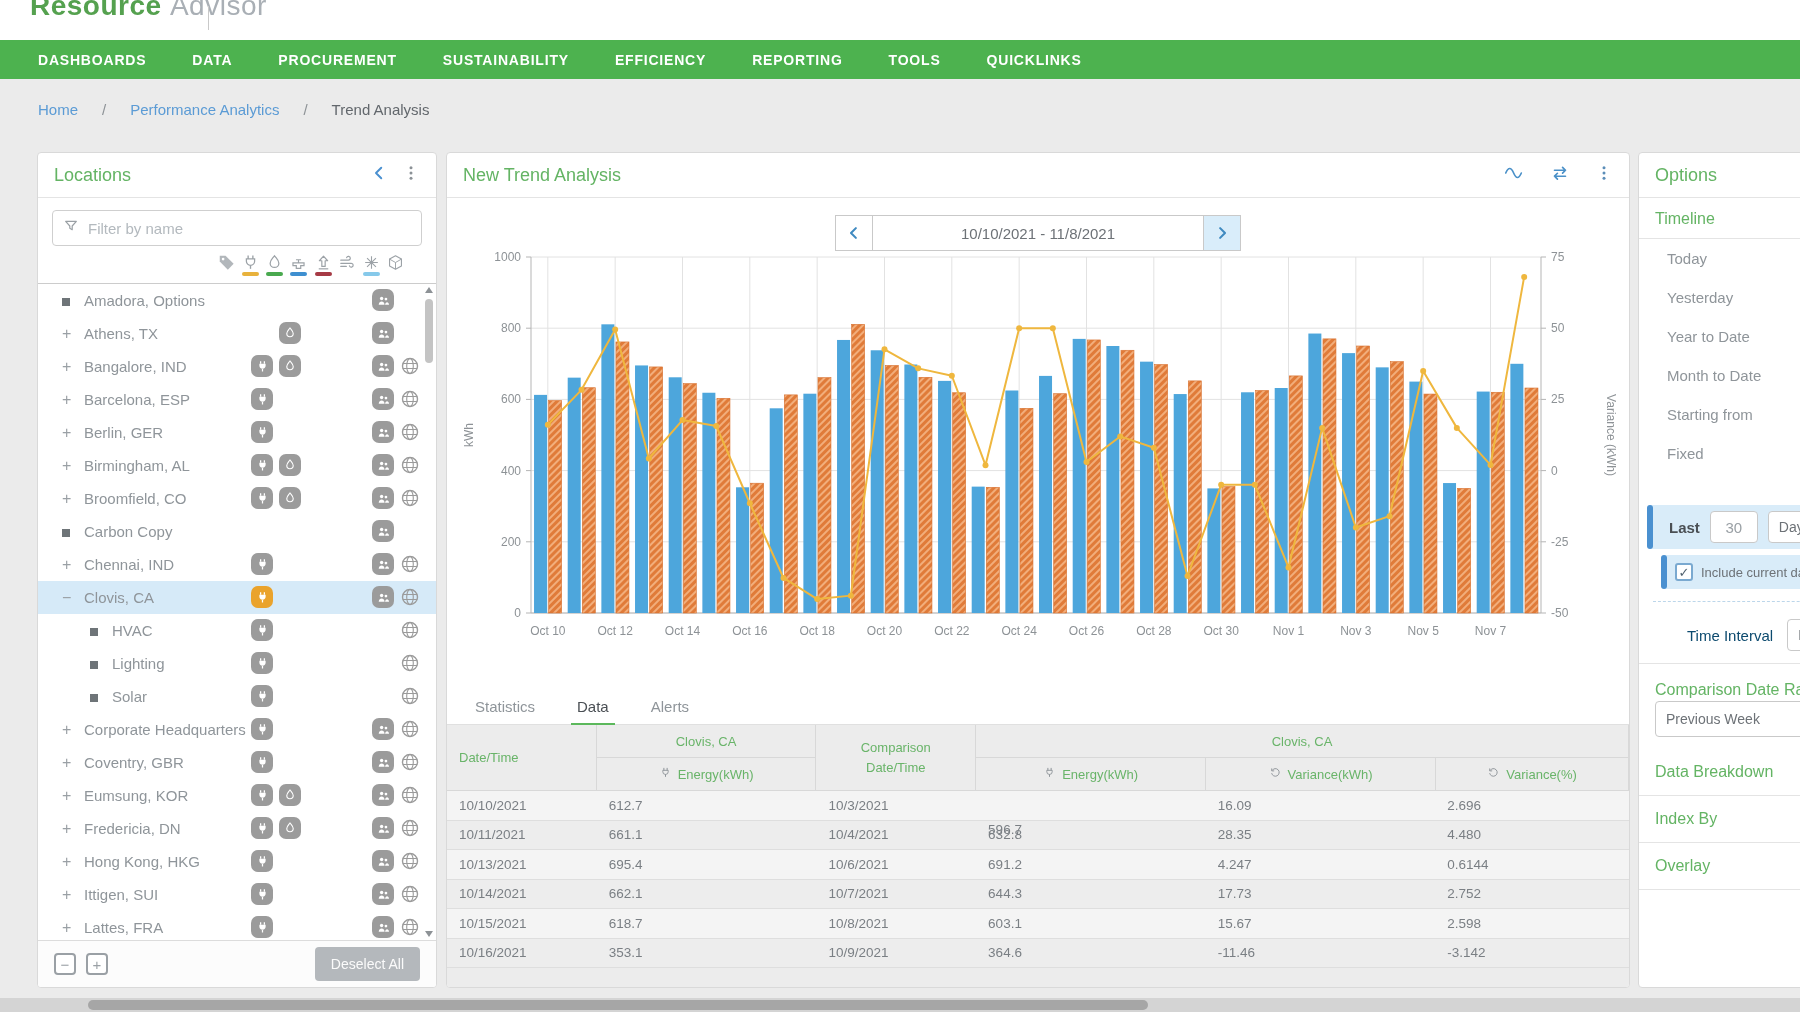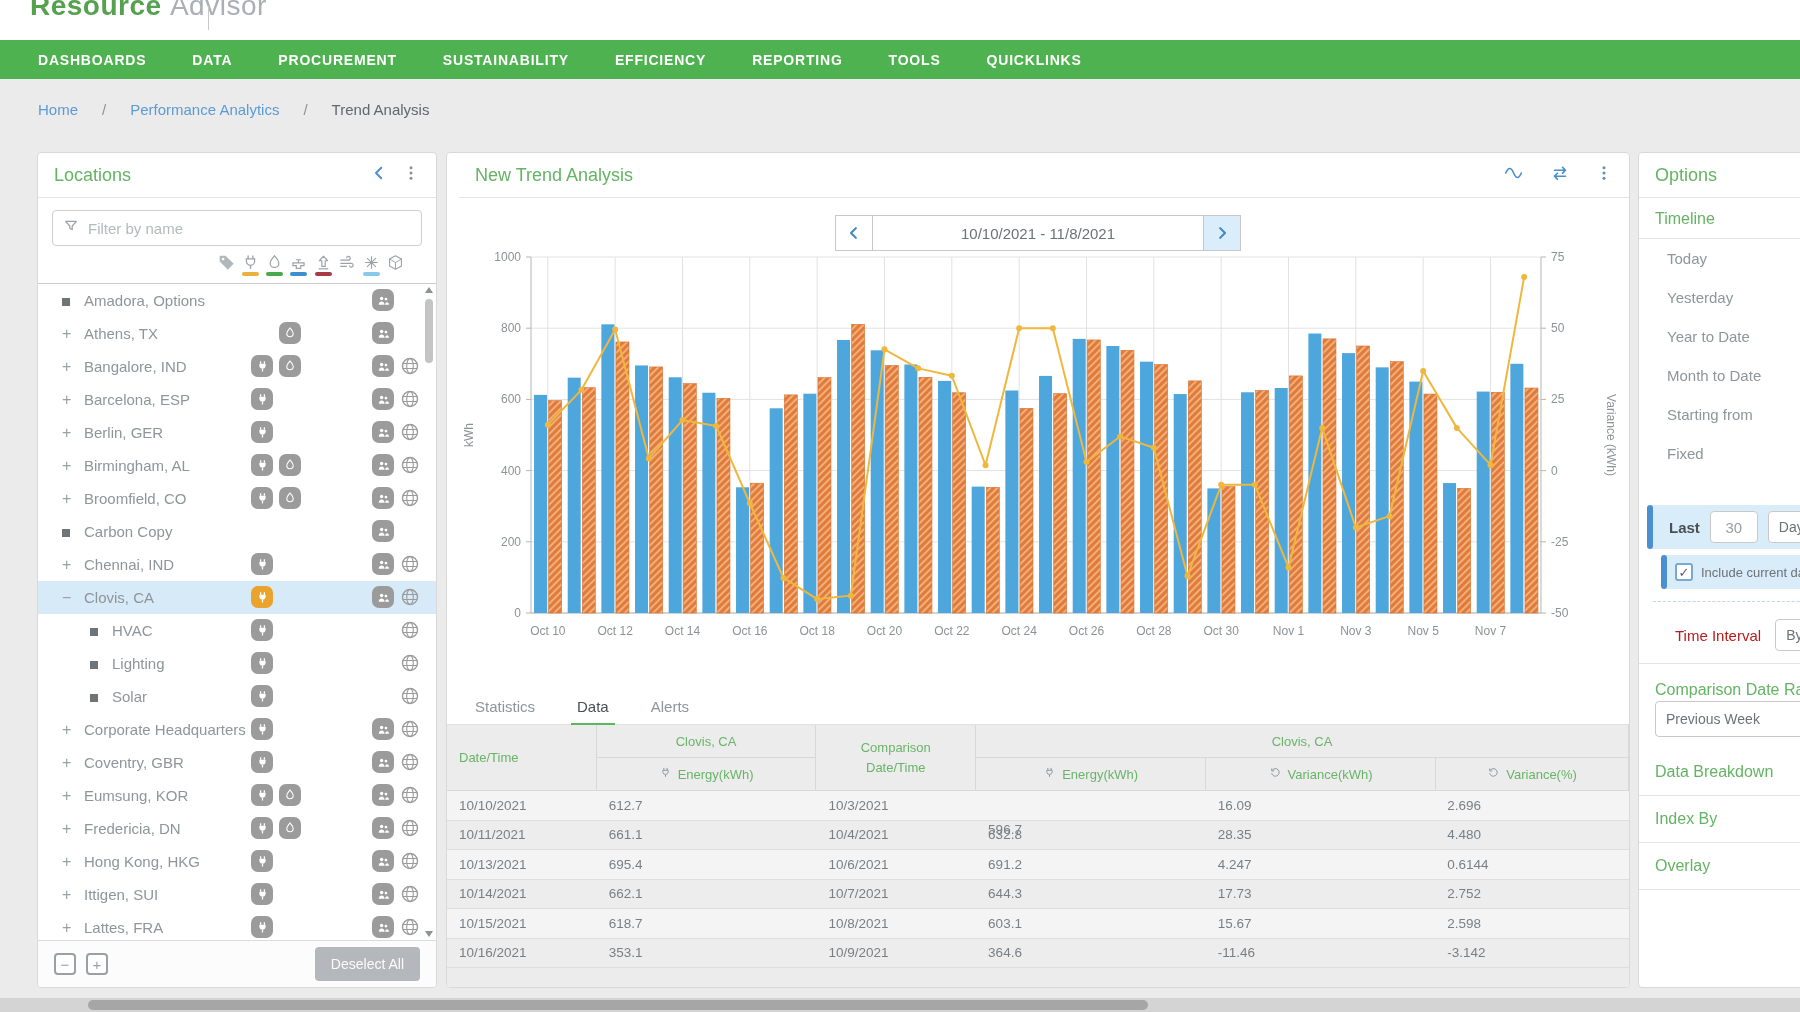--- a/index.html
+++ b/index.html
@@ -18,21 +18,21 @@
   .nav-item { color:#fff; font-size:14px; font-weight:bold; letter-spacing:.8px; cursor:pointer; white-space:nowrap; }
 
   
   .breadcrumb { position:absolute; top:101px; left:38px; font-size:15px; display:flex; gap:24px; color:#62676c; }
   .crumb-link { color:#5b9bd5; cursor:pointer; }
   .crumb-sep { color:#8d9296; }
 
   
   .panel { position:absolute; background:#fff; border:1px solid #d9d9d9; border-radius:4px; overflow:hidden; }
   #locations-panel { left:37px; top:152px; width:400px; height:836px; }
-  #trend-panel     { left:446px; top:152px; width:1184px; height:836px;padding-left:12px; }
+  #trend-panel     { left:446px; top:152px; width:1184px; height:836px; }
   #options-panel   { left:1638px; top:152px; width:232px; height:836px; }
   .hdiv { height:1px; background:#e4e4e4; }
 
   .panel-header { height:44px; display:flex; align-items:center; padding:0 16px; }
   .panel-title { color:#64b464; font-size:18px; }
 
   
   .loc-head-actions { margin-left:auto; display:flex; align-items:center; gap:14px; }
   .filter-box { margin:12px 14px 4px 14px; height:36px; border:1px solid #cfcfcf; border-radius:4px; display:flex; align-items:center; padding:0 10px; gap:9px; }
   .filter-input { border:none; outline:none; flex:1; font-size:15px; color:#6d7277; font-family:inherit; }
@@ -100,21 +100,21 @@
   .accent { width:6px; height:100%; background:#4a90d0; border-radius:4px; flex:none; }
   .tl-sel .lbl { color:#4a4f54; font-size:15px; font-weight:bold; margin-left:6px; }
   .mini-input { width:48px; height:32px; border:1px solid #c9c9c9; border-radius:4px; text-align:center; color:#9aa0a5; font-size:15px; font-family:inherit; background:#fff; }
   .sel { border:1px solid #c9c9c9; border-radius:4px; background:#fff; color:#6d7277; font-size:14px; display:flex; align-items:center; padding:0 10px; height:32px; white-space:nowrap; cursor:pointer; }
   .inc-row { position:absolute; left:22px; right:-20px; top:402px; height:34px; background:#d9ecf9; border-radius:5px; display:flex; align-items:center; gap:8px; }
   .inc-row .accent { height:100%; }
   .checkbox { width:18px; height:18px; background:#fff; border:2px solid #7aa9d0; border-radius:3px; display:flex; align-items:center; justify-content:center; color:#51616e; font-size:13px; flex:none; }
   .inc-lbl { color:#6d7277; font-size:13px; white-space:nowrap; }
   .dash-div { position:absolute; left:14px; right:0; top:448px; border-top:1px dashed #bcd6ea; }
   .ti-row { position:absolute; left:0; right:-40px; top:462px; height:40px; display:flex; align-items:center; }
-  .ti-lbl { color:#b91c1c; font-size:15px; margin-left:36px; }
+  .ti-lbl { color:#0c4a6e; font-size:15px; margin-left:48px; }
   .ti-sel { margin-left:14px; width:110px; }
   .op-div { position:absolute; left:0; right:0; height:1px; background:#e4e4e4; }
   .cmp-title { position:absolute; top:516px; left:0; right:0; }
   .cmp-sel { position:absolute; top:548px; left:16px; width:170px; }
   .op-rest { position:absolute; top:596px; left:0; right:0; }
   .op-rest .hdr { color:#64b464; font-size:16px; padding:14px 16px; border-bottom:1px solid #e4e4e4; cursor:pointer; }
 
   
   .hscroll { position:absolute; left:0; right:0; bottom:0; height:14px; background:#d4d4d4; }
   .hs-thumb { position:absolute; left:88px; width:1060px; top:2px; bottom:2px; background:#a6a6a6; border-radius:6px; }

